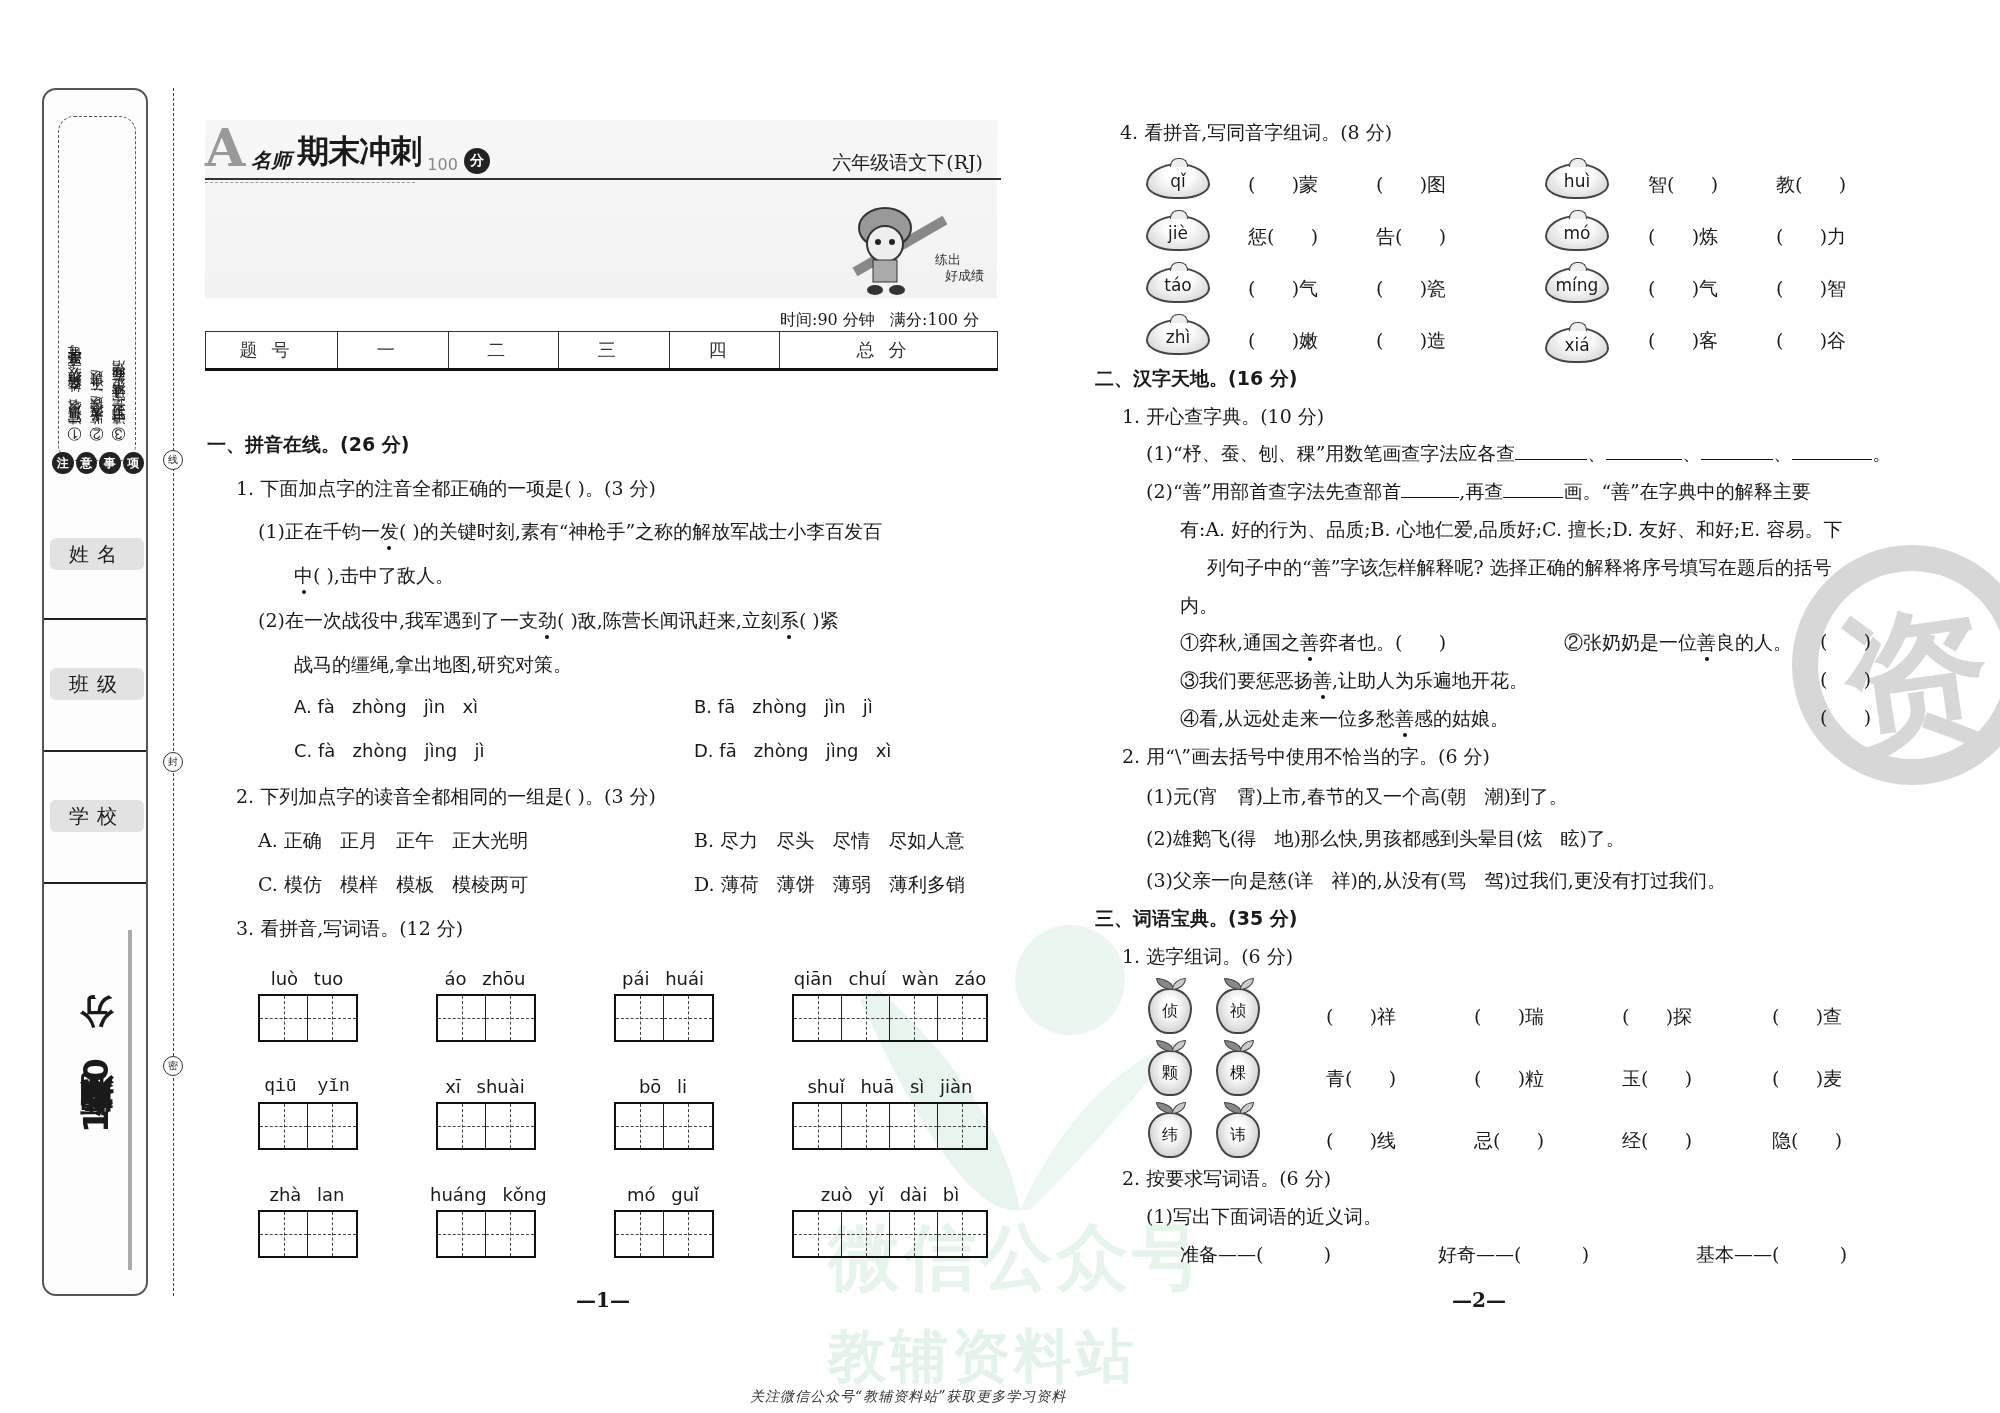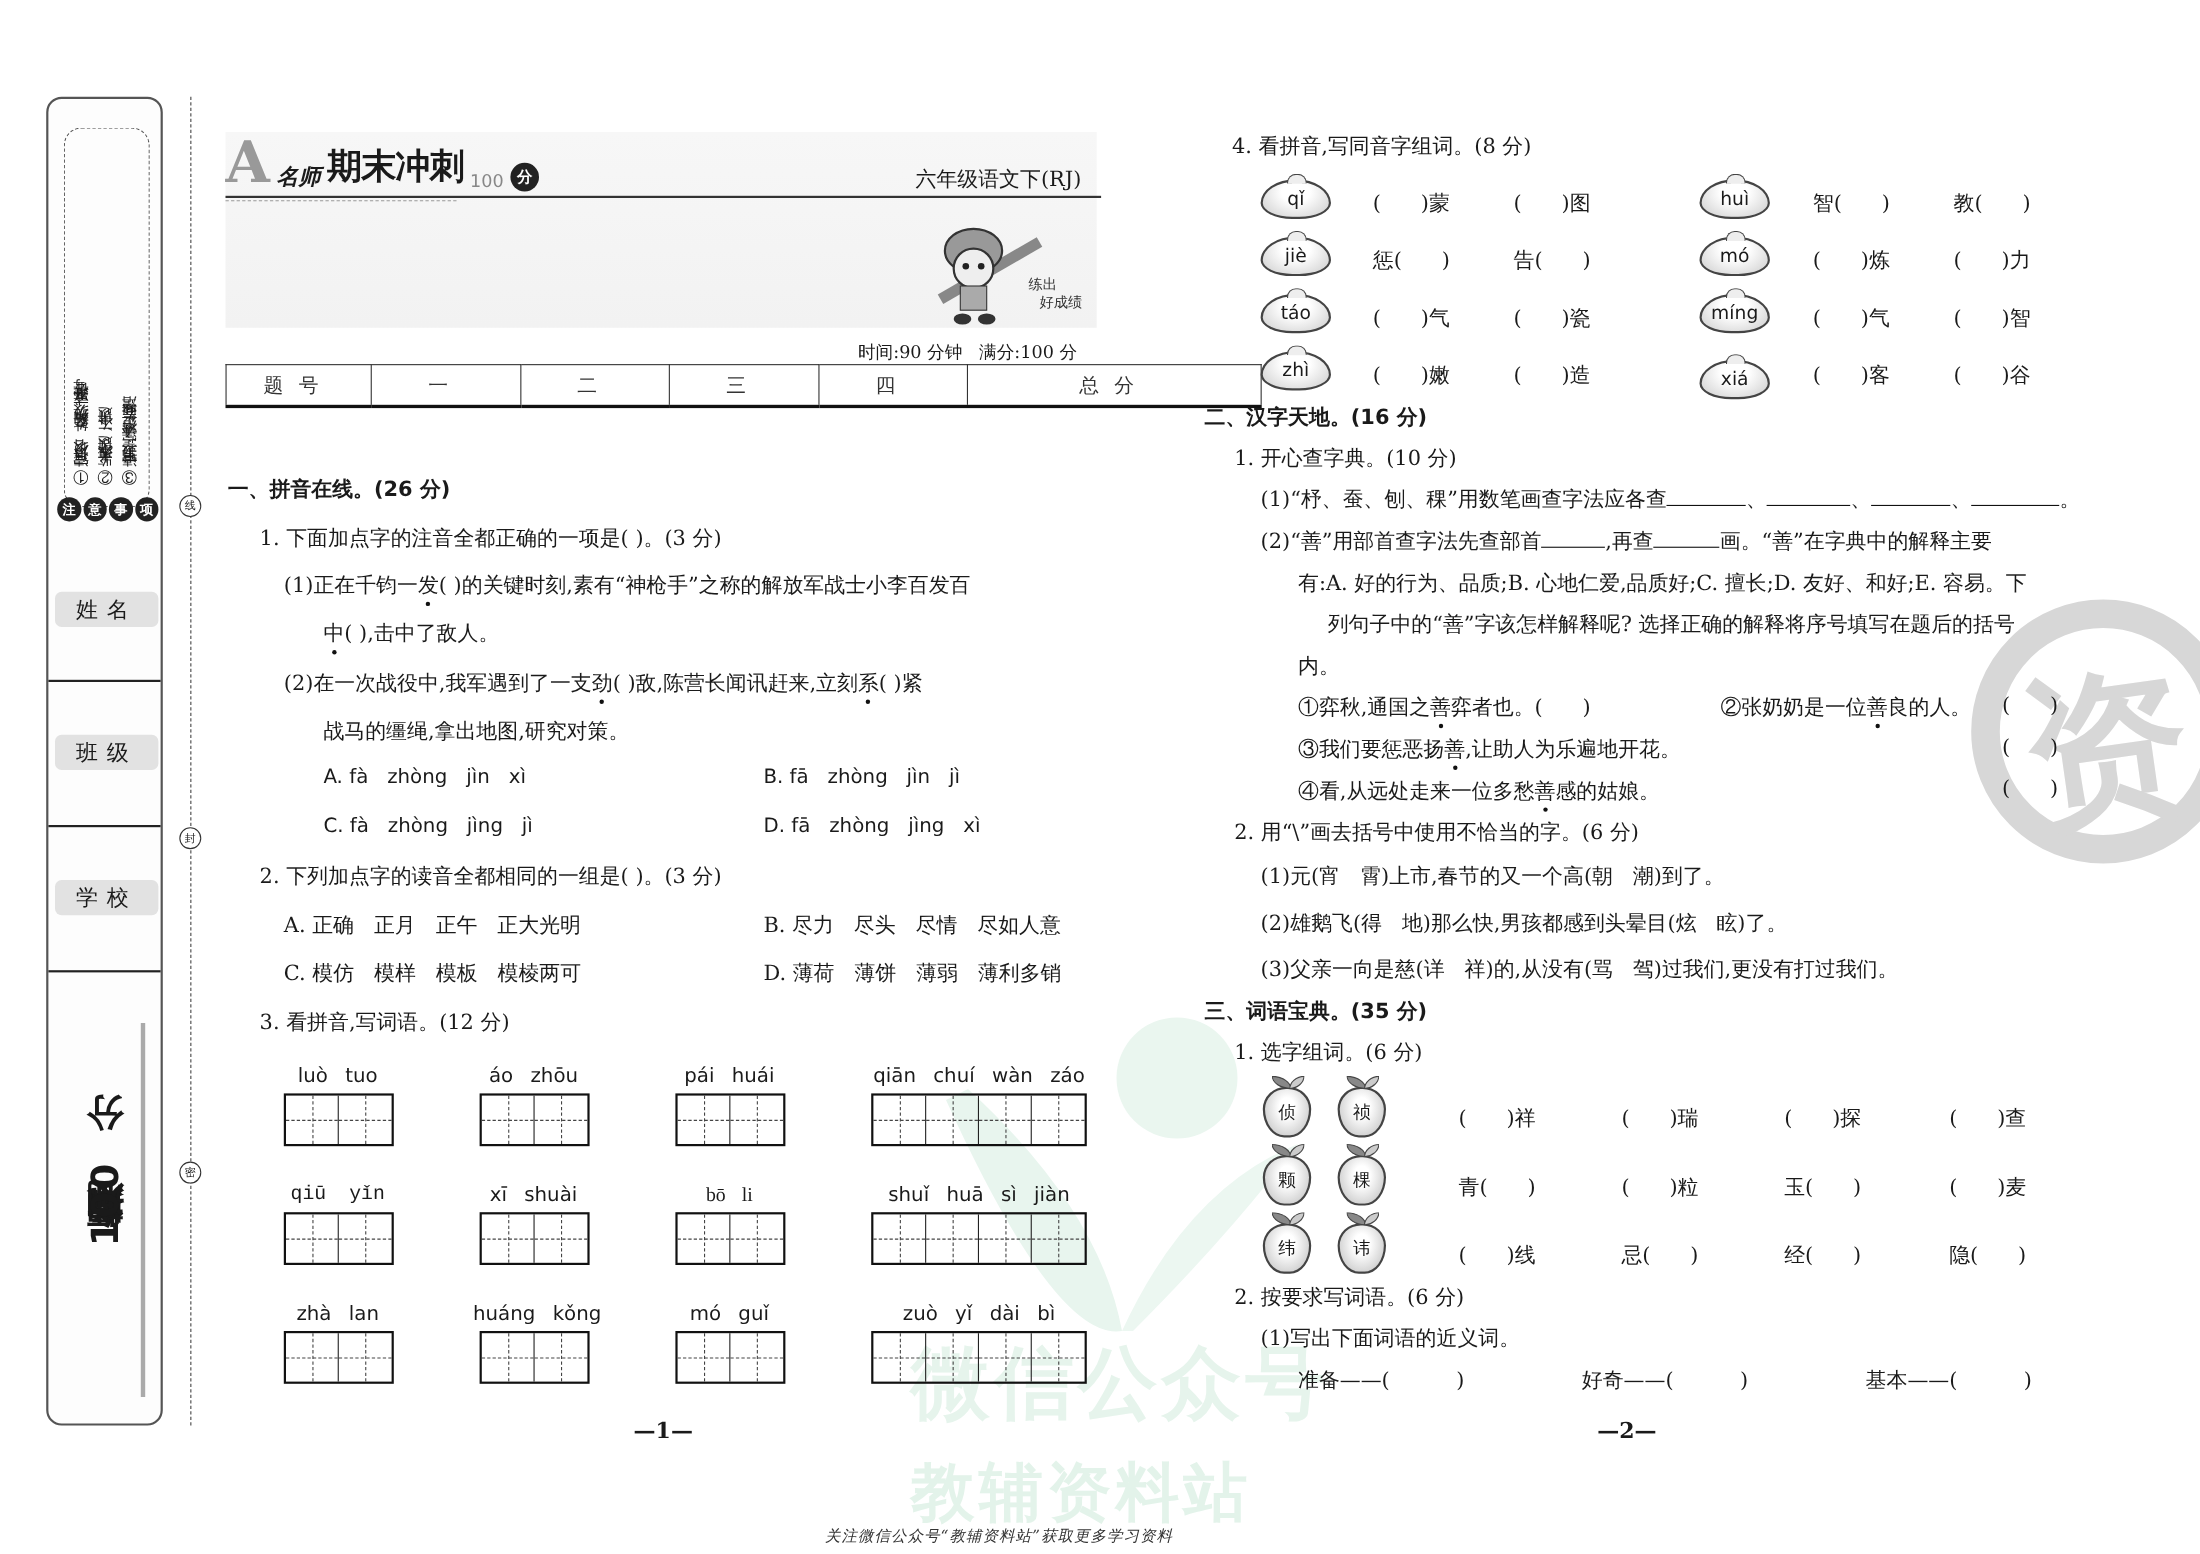--- a/index.html
+++ b/index.html
@@ -38,21 +38,21 @@
   .brand-rule { position: absolute; left: 0; top: 58px; width: 796px; border-top: 2px solid #333; }
   .brand-rule2 { position: absolute; left: 0; top: 62px; width: 210px; border-top: 1.5px dashed #999; }
   .grade { position: absolute; right: 14px; top: 30px; font-size: 19px; }
   .title { position: absolute; left: 190px; top: 92px; font-family: "DejaVu Sans", sans-serif; font-weight: bold; font-size: 34px; letter-spacing: 4px; }
   .title .gap { display: inline-block; width: 40px; }
   .mascot { position: absolute; left: 630px; top: 82px; width: 115px; height: 96px; }
   .mascot-slogan { position: absolute; left: 730px; top: 132px; font-size: 13px; line-height: 16px; color: #333; }
   .time-line { position: absolute; left: 780px; top: 310px; font-size: 16px; white-space: nowrap; }
 
   
-  .score-table { position: absolute; left: 205px; top: 331px; width: 942px; border-collapse: collapse; font-size: 18px; border-radius: 10px; }
+  .score-table { position: absolute; left: 205px; top: 331px; width: 793px; border-collapse: collapse; font-size: 18px; border-radius: 10px; }
   .score-table td { border: 1.5px solid #333; height: 38px; text-align: center; color: #333; letter-spacing: 14px; }
   .score-table td:first-child { width: 132px; }
   .score-table tr:last-child td { border-bottom: 3px solid #111; }
 
   
   .line { position: absolute; white-space: nowrap; font-size: 19px; }
   .sec { font-family: "DejaVu Sans", sans-serif; font-weight: bold; }
   .dot { position: relative; }
   .dot::after { content: ""; position: absolute; left: 50%; bottom: -8px; width: 4px; height: 4px; margin-left: -2px; background: #111; border-radius: 50%; }
   .ul { display: inline-block; border-bottom: 1.5px solid #111; height: 18px; vertical-align: baseline; }
@@ -220,21 +220,21 @@
 <div class="gridpy" style="left:258px; top:1076px; width:98px;font-family:Liberation Mono, monospace;">qiū  yǐn</div>
 <div class="gridbox" style="left:258px; top:1102px;">
     <div class="gridcell"></div>
     <div class="gridcell"></div>
   </div>
 <div class="gridpy" style="left:436px; top:1076px; width:98px;">xī  shuài</div>
 <div class="gridbox" style="left:436px; top:1102px;">
     <div class="gridcell"></div>
     <div class="gridcell"></div>
   </div>
-<div class="gridpy" style="left:614px; top:1076px; width:98px;font-family:Liberation Serif, serif;">bō  li</div>
+<div class="gridpy" style="left:614px; top:1076px; width:98px;">bō  li</div>
 <div class="gridbox" style="left:614px; top:1102px;">
     <div class="gridcell"></div>
     <div class="gridcell"></div>
   </div>
 <div class="gridpy" style="left:792px; top:1076px; width:196px;">shuǐ huā  sì  jiàn</div>
 <div class="gridbox" style="left:792px; top:1102px;">
     <div class="gridcell"></div>
     <div class="gridcell"></div>
     <div class="gridcell"></div>
     <div class="gridcell"></div>

